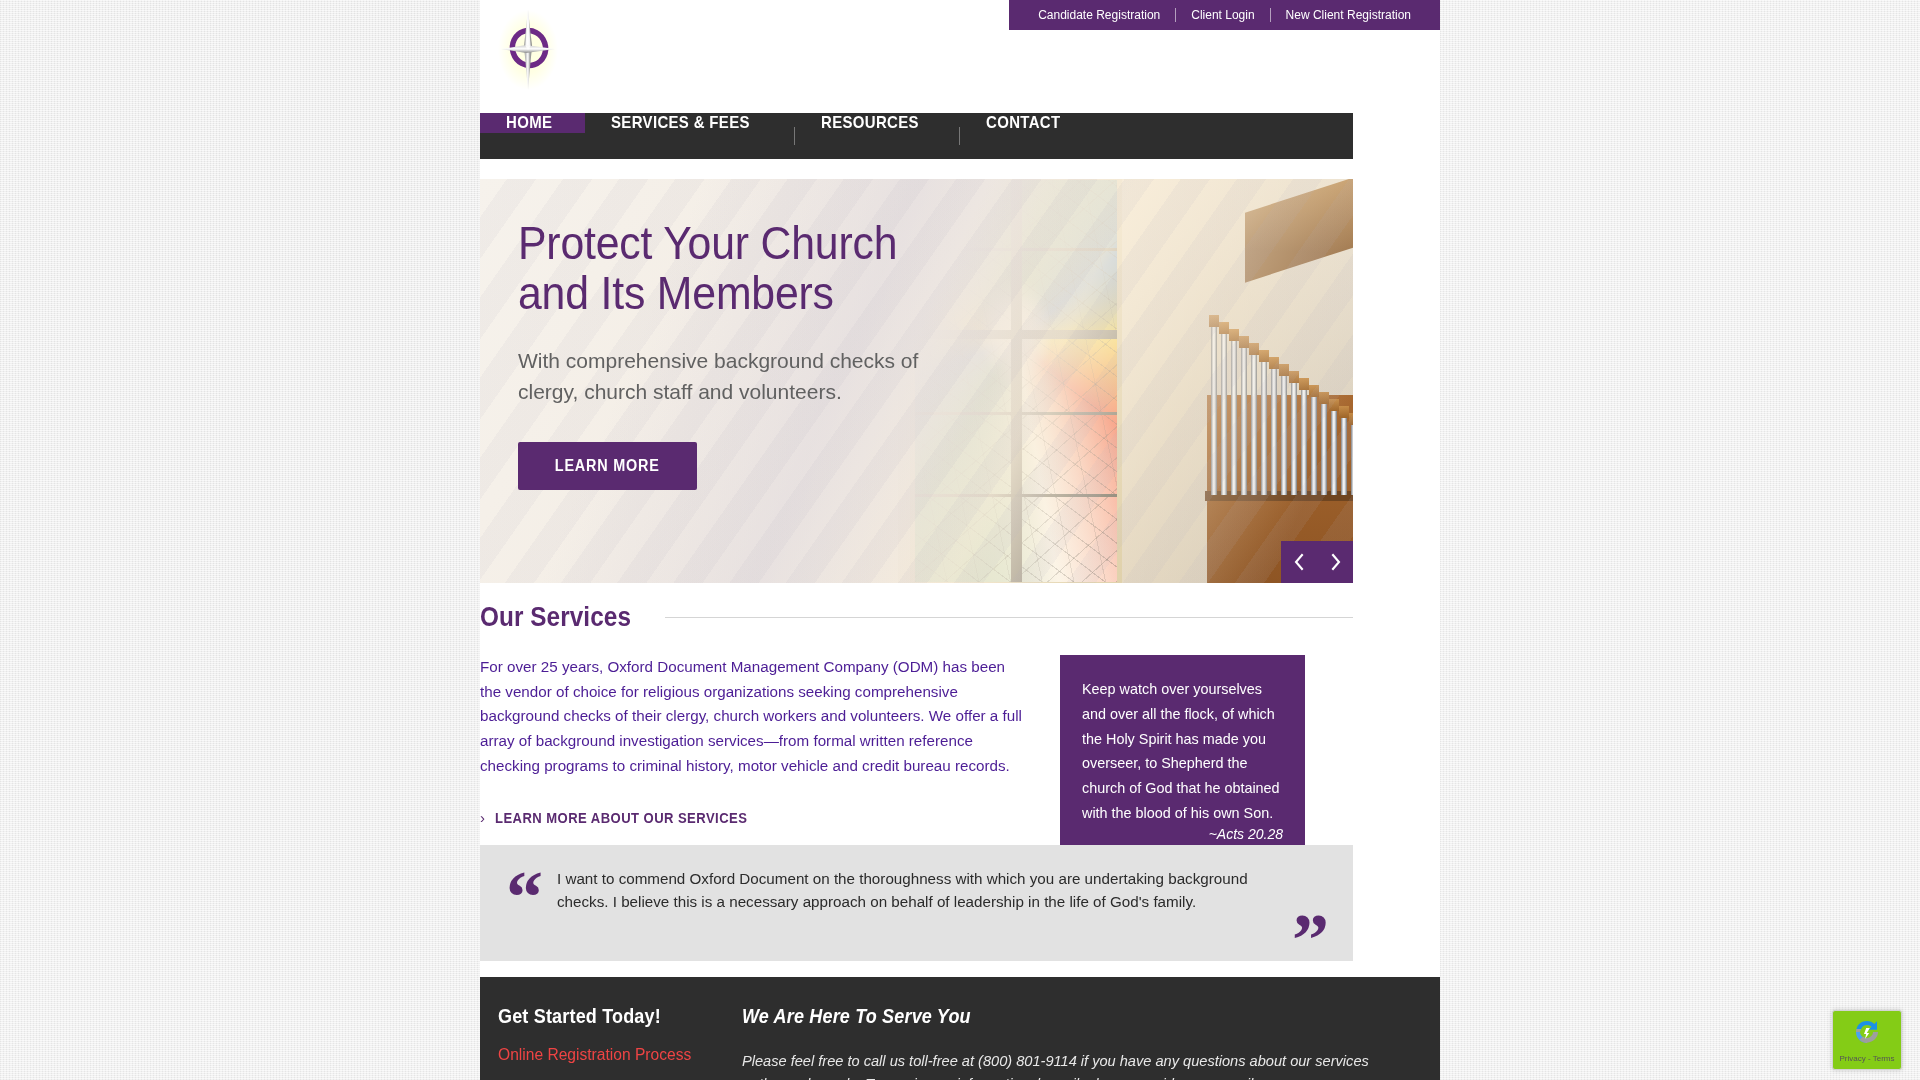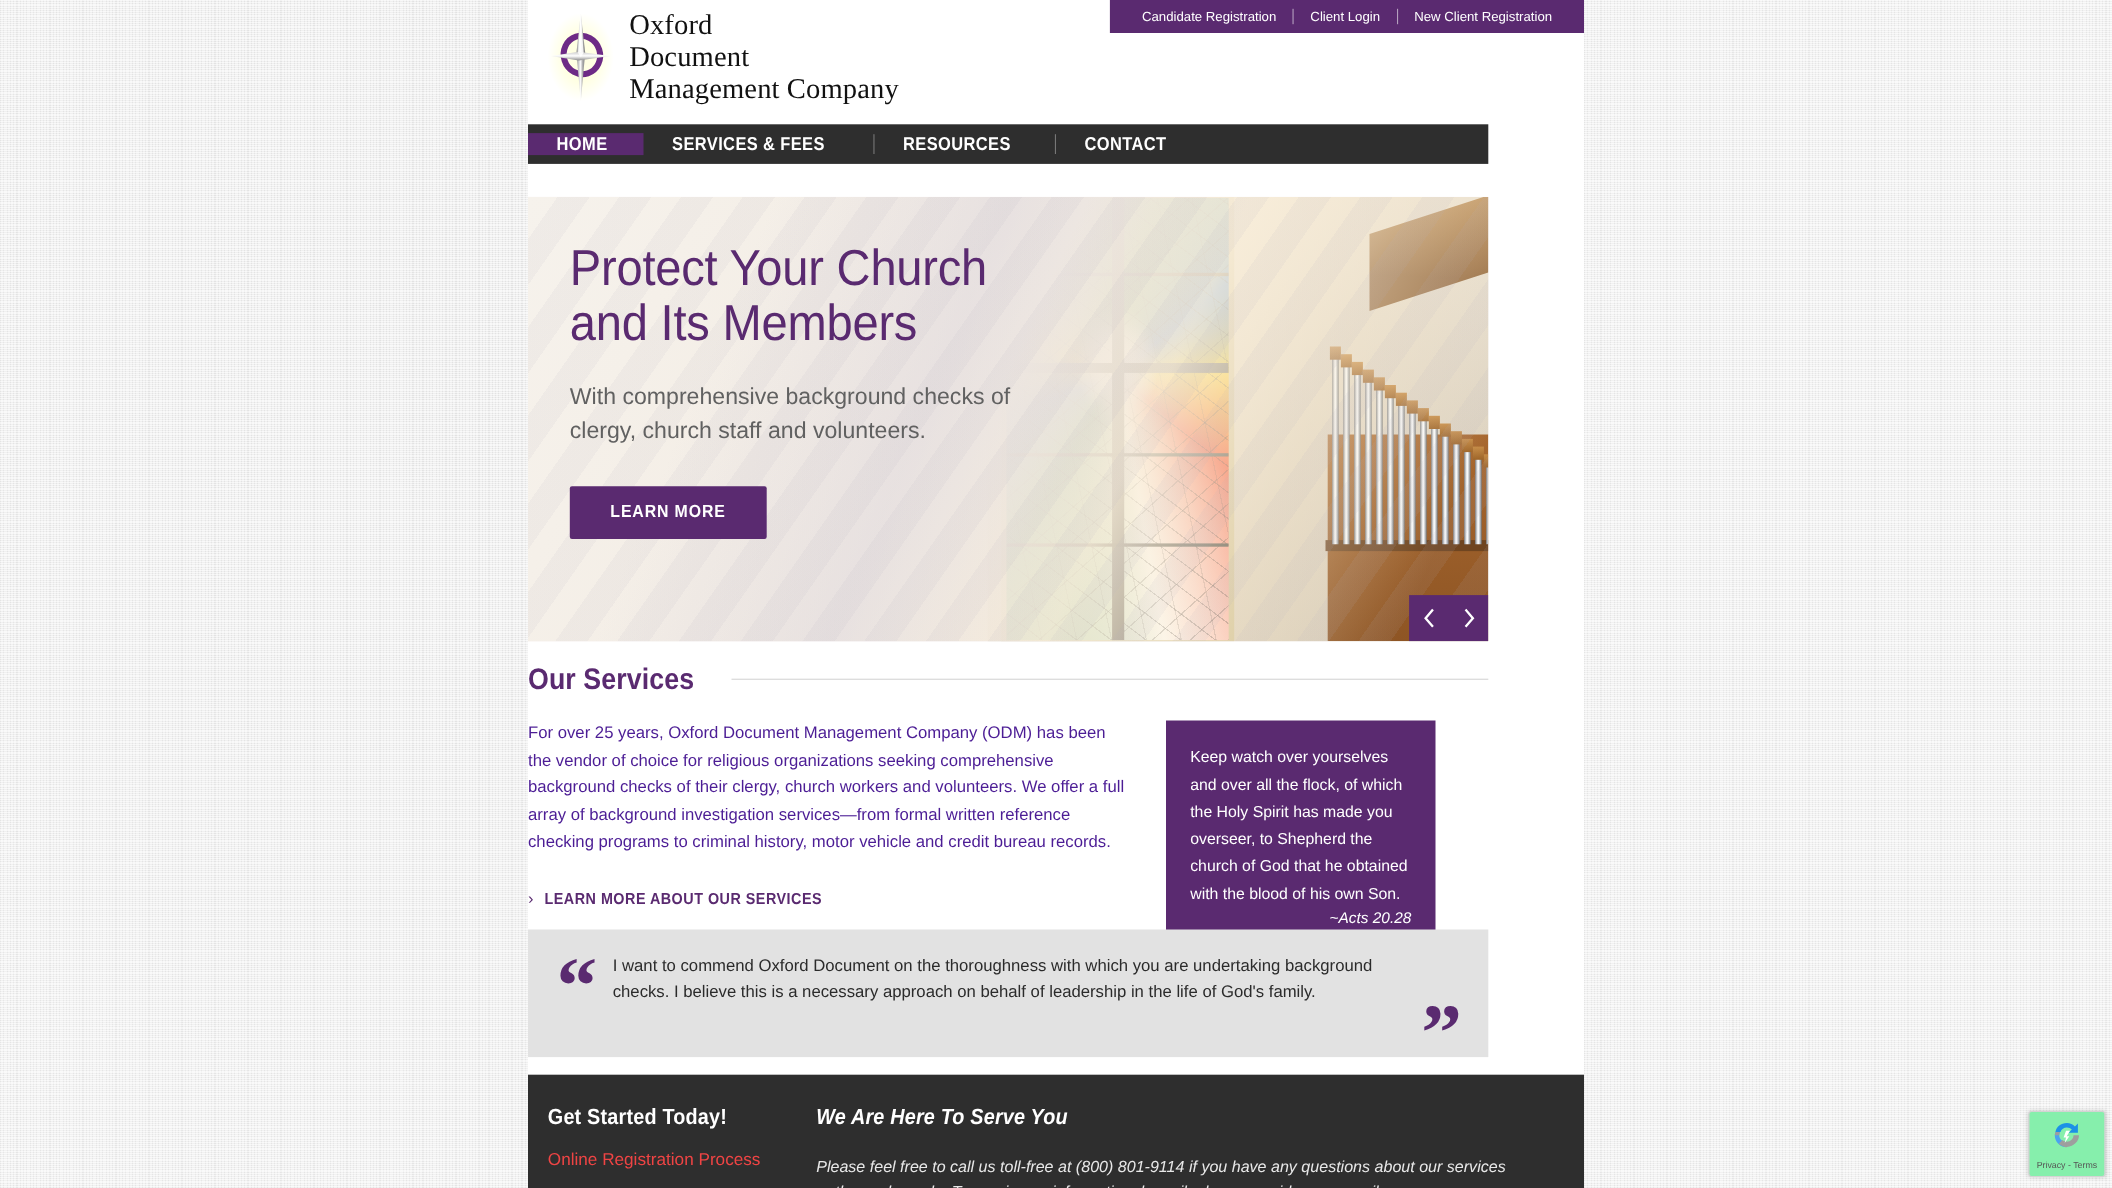--- a/index.html
+++ b/index.html
@@ -89,24 +89,24 @@
     color: #111111;
     letter-spacing: 0.1px;
   }
 
   
   .main-nav {
     position: absolute;
     left: 0;
     top: 113px;
     width: 873px;
-    height: 36px;
+    height: 46px;
     background: #2e2e2e;
     display: flex;
-    align-items: center;
+    align-items: flex-start;
   }
   .nav-item {
     display: flex;
     align-items: center;
     color: #ffffff;
     font-size: 17px;
     font-weight: bold;
     letter-spacing: 0.4px;
     padding: 0 26px;
     text-decoration: none;
@@ -474,25 +474,25 @@
   .footer-p {
     font-size: 14.6px;
     line-height: 1.55;
     color: #e8e8e8;
     max-width: 640px;
   }
 
   
   .recaptcha {
     position: absolute;
-    right: 6px;
+    right: 18px;
     bottom: 10px;
     width: 70px;
     height: 60px;
-    background: #86efac;
+    background: #84cc16;
     border: 1px solid #d3d3d3;
     border-radius: 3px;
     box-shadow: 0 0 5px rgba(0,0,0,0.18);
     display: flex;
     flex-direction: column;
     align-items: center;
     justify-content: center;
     gap: 3px;
     z-index: 40;
     cursor: pointer;
@@ -539,25 +539,20 @@
               <stop offset="100%" stop-color="#ffffcc" stop-opacity="0"></stop>
             </radialGradient>
           </defs>
           <ellipse cx="31" cy="42" rx="30" ry="40" fill="url(#glowg)"></ellipse>
           <ellipse cx="32" cy="40" rx="16.5" ry="17.5" fill="none" stroke="#6d2a86" stroke-width="5.5" transform="rotate(-18 32 40)"></ellipse>
           <polygon points="31,2 35,38 31,82 27,38" fill="url(#silv)"></polygon>
           <polygon points="4,41 29,37 58,41 29,45" fill="url(#silv2)"></polygon>
           <polygon points="31,2 33.5,38 31,42 28.5,38" fill="#ffffff" opacity="0.85"></polygon>
         </svg>
       </div>
-      <div class="logo-text">
-        <div>Oxford</div>
-        <div>Document</div>
-        <div>Management Company</div>
-      </div>
     </div>
 
     <nav class="main-nav">
       <a class="nav-item active">
           <span class="nav-label">HOME</span>
         </a>
       <a class="nav-item">
           <span class="nav-label">SERVICES &amp; FEES</span>
         </a>
       <div class="nav-sep"></div>

